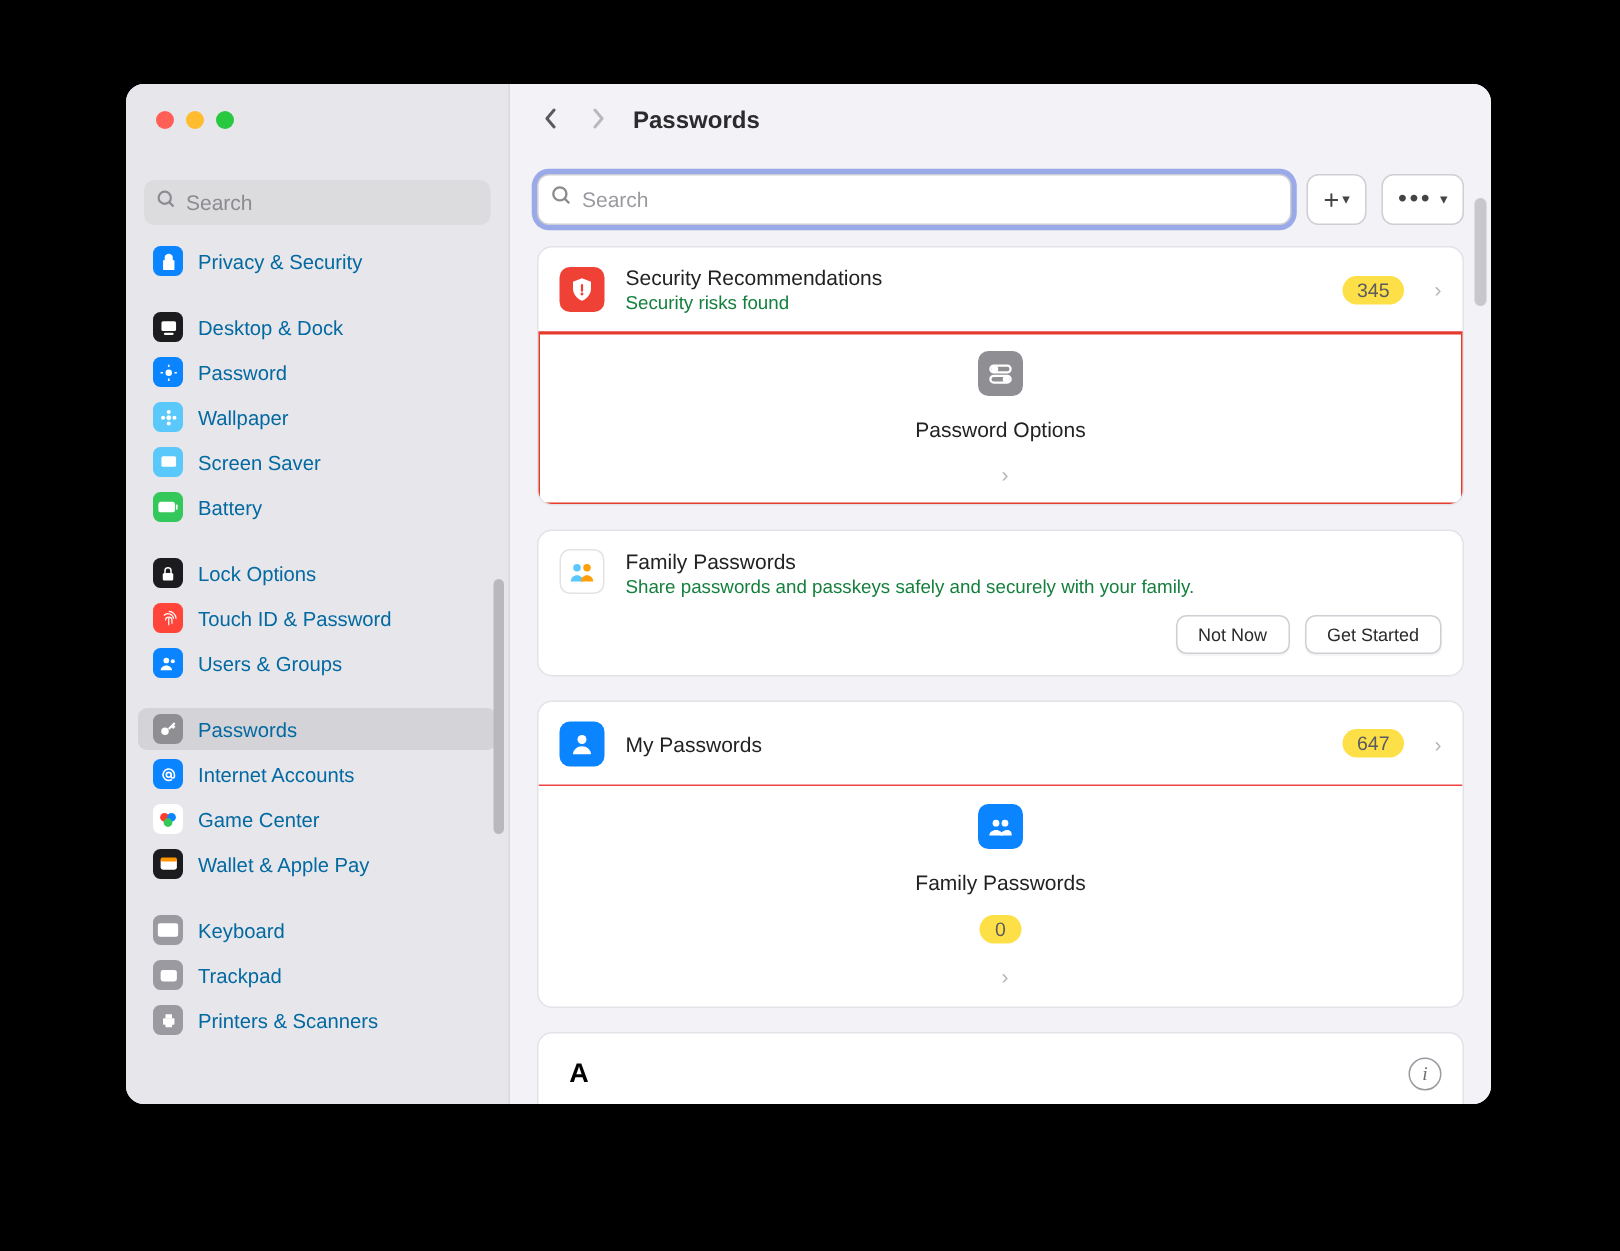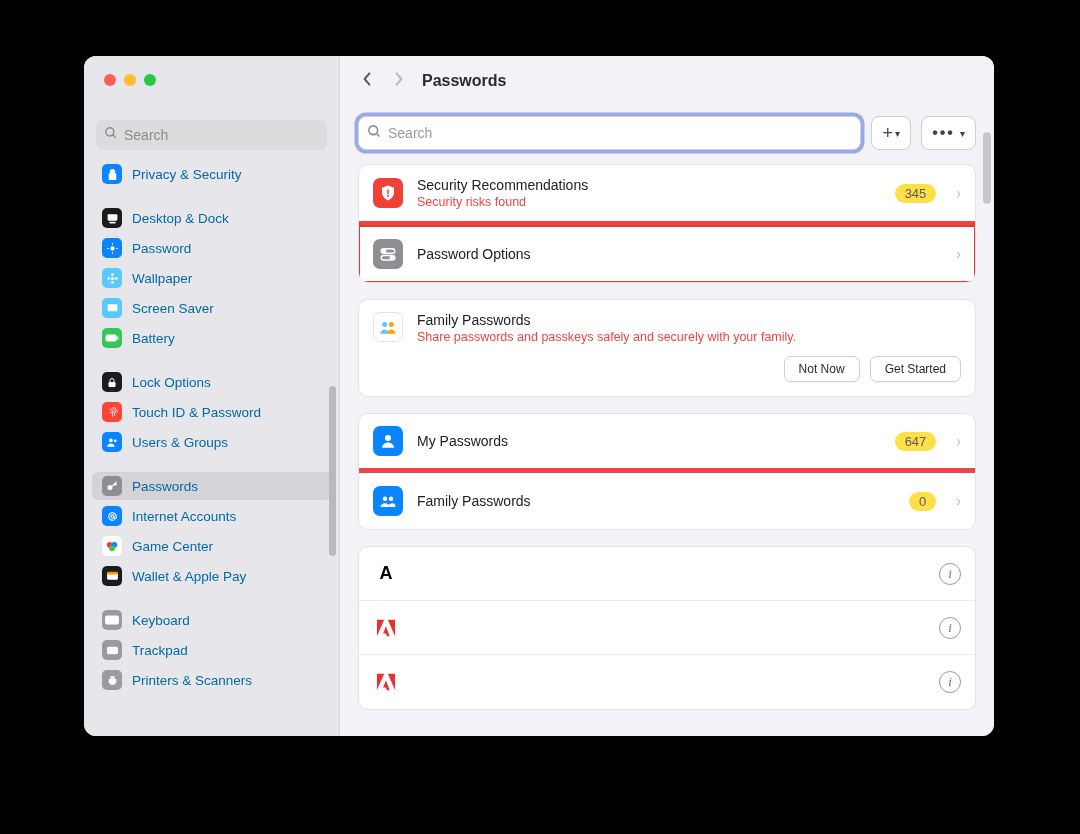--- a/index.html
+++ b/index.html
@@ -121,37 +121,37 @@
   }
   .group {
     background:#fff; border:1px solid #e3e2e7;
     border-radius:10px; margin-bottom:16px;
     overflow:hidden;
   }
   .row {
     display:flex; align-items:center;
     padding: 12px 14px; gap:14px;
     min-height:56px;
-    border-bottom:5px solid #ef4444;
+    border-bottom:1px solid #ef4444;
     position:relative;
   }
-  .row:last-child { border-bottom:none; }
+  .row:last-child { border-bottom:none;flex-direction:column; }
   .row.highlight {
     outline: 2px solid #e53b2c;
     outline-offset:-1px;
     z-index:2;
   }
   .row-icon {
     width:30px; height:30px; border-radius:7px;
     display:flex; align-items:center; justify-content:center;
     flex-shrink:0; font-size:16px; color:#fff;
   }
   .row-body { flex:1; min-width:0; }
   .row-title { font-size:14px; color:#222; }
-  .row-sub { font-size:12.5px; color:#ef4444; margin-top:2px; }
+  .row-sub { font-size:12.5px; color:#15803d; margin-top:2px; }
   .badge {
     background:#fde047; color:#5b5b60;
     border-radius:12px; padding:2px 10px;
     font-size:13px; font-weight:500;
   }
   .chev { color:#b6b5bb; font-size:14px; margin-left:6px; }
   .info-dot {
     width:22px;height:22px;border:1.5px solid #9a9aa0;border-radius:50%;
     display:flex;align-items:center;justify-content:center;
     color:#6e6e74;font-style:italic;font-family:Georgia,serif;font-size:13px;

